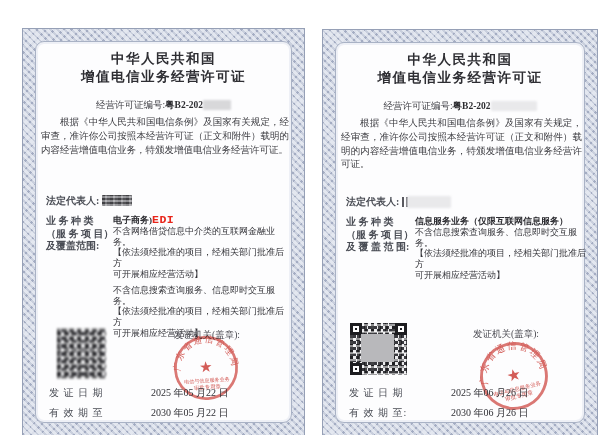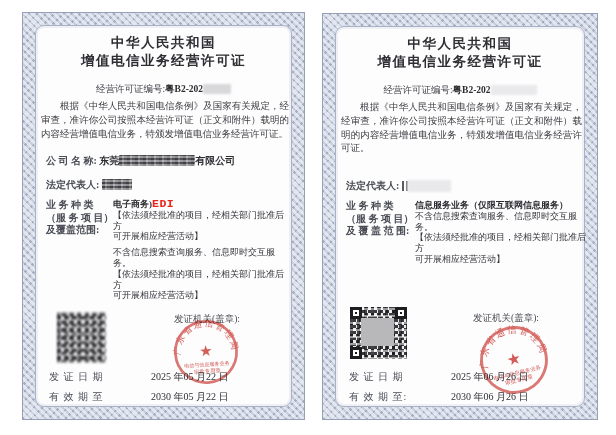--- a/index.html
+++ b/index.html
@@ -3,21 +3,21 @@
 <meta charset="utf-8">
 <style>
   html,body{margin:0;padding:0;background:#fff;}
   .stage{position:relative;width:616px;height:435px;background:#ffffff;overflow:hidden;
          font-family:"Liberation Serif","DejaVu Serif",serif;color:#36363a;}
   .cert{position:absolute;box-sizing:border-box;
         background:
           repeating-linear-gradient(45deg, rgba(148,158,184,.38) 0 2px, rgba(226,230,239,.85) 2px 5px),
           repeating-linear-gradient(-45deg, rgba(140,150,178,.42) 0 2px, rgba(238,241,247,.9) 2px 6px),
           #c6ccda;
-        border:1px solid #96a0b6;}
+        border:1px solid #96a0b6;margin-top:16px;}
   .cert-inner{position:absolute;inset:12px;background:#fdfdfe;border:1px solid #a9b2c5;
         border-radius:9px;box-shadow:inset 0 0 0 2px #eef0f6;}
   .title{position:absolute;top:21px;left:0;right:0;text-align:center;font-weight:bold;
         font-size:13.5px;line-height:18px;color:#2e2e33;letter-spacing:1.5px;}
   .license{position:absolute;top:70px;left:0;right:0;text-align:center;font-size:9.5px;color:#3c3c42;}
   .license .num{font-weight:bold;color:#2c2c30;}
   .blur-box{display:inline-block;height:10px;border-radius:1px;vertical-align:-2px;}
   .blur-light{width:28px;background:#d8d8da;filter:blur(.8px);}
   .blur-lighter{width:46px;background:#e9e9eb;filter:blur(1px);}
   .intro{position:absolute;top:87px;left:18px;right:15px;font-size:9.5px;line-height:13.8px;
@@ -69,38 +69,35 @@
       <div>中华人民共和国</div>
       <div>增值电信业务经营许可证</div>
     </div>
 
     <div class="license">
       <span>经营许可证编号:</span><span class="num">粤B2-202</span><span class="blur-box blur-light"></span>
     </div>
 
     <div class="intro">根据《中华人民共和国电信条例》及国家有关规定，经审查，准许你公司按照本经营许可证（正文和附件）载明的内容经营增值电信业务，特颁发增值电信业务经营许可证。</div>
 
-    <div class="row" style="top:141px;">
-      <span class="lbl">公 司 名 称:</span>
-      <span class="val">东莞</span><span class="mosaic-dark" style="width:76px;"></span><span class="val">有限公司</span>
-    </div>
 
     <div class="row" style="top:165px;">
       <span class="lbl">法定代表人:</span>
       <span class="mosaic-dark" style="width:30px;"></span>
     </div>
 
     <div class="scope-wrap">
       <div class="scope-lbl">
         <div>业 务 种 类</div>
         <div>（服 务 项 目）</div>
         <div>及覆盖范围:</div>
       </div>
       <div class="scope-val" style="left:67px;">
         <div><span class="b">电子商务)</span><span class="red-mark">EDI</span></div>
+        <div>不含网络借贷信息中介类的互联网金融业务。</div>
         <div>【依法须经批准的项目，经相关部门批准后方</div>
         <div>可开展相应经营活动】</div>
         <div class="gap"></div>
         <div>不含信息搜索查询服务、信息即时交互服务。</div>
         <div>【依法须经批准的项目，经相关部门批准后方</div>
         <div>可开展相应经营活动】</div>
       </div>
     </div>
 
     <div class="qr qr-blurred" style="left:34px;top:299px;width:49px;height:51px;">

